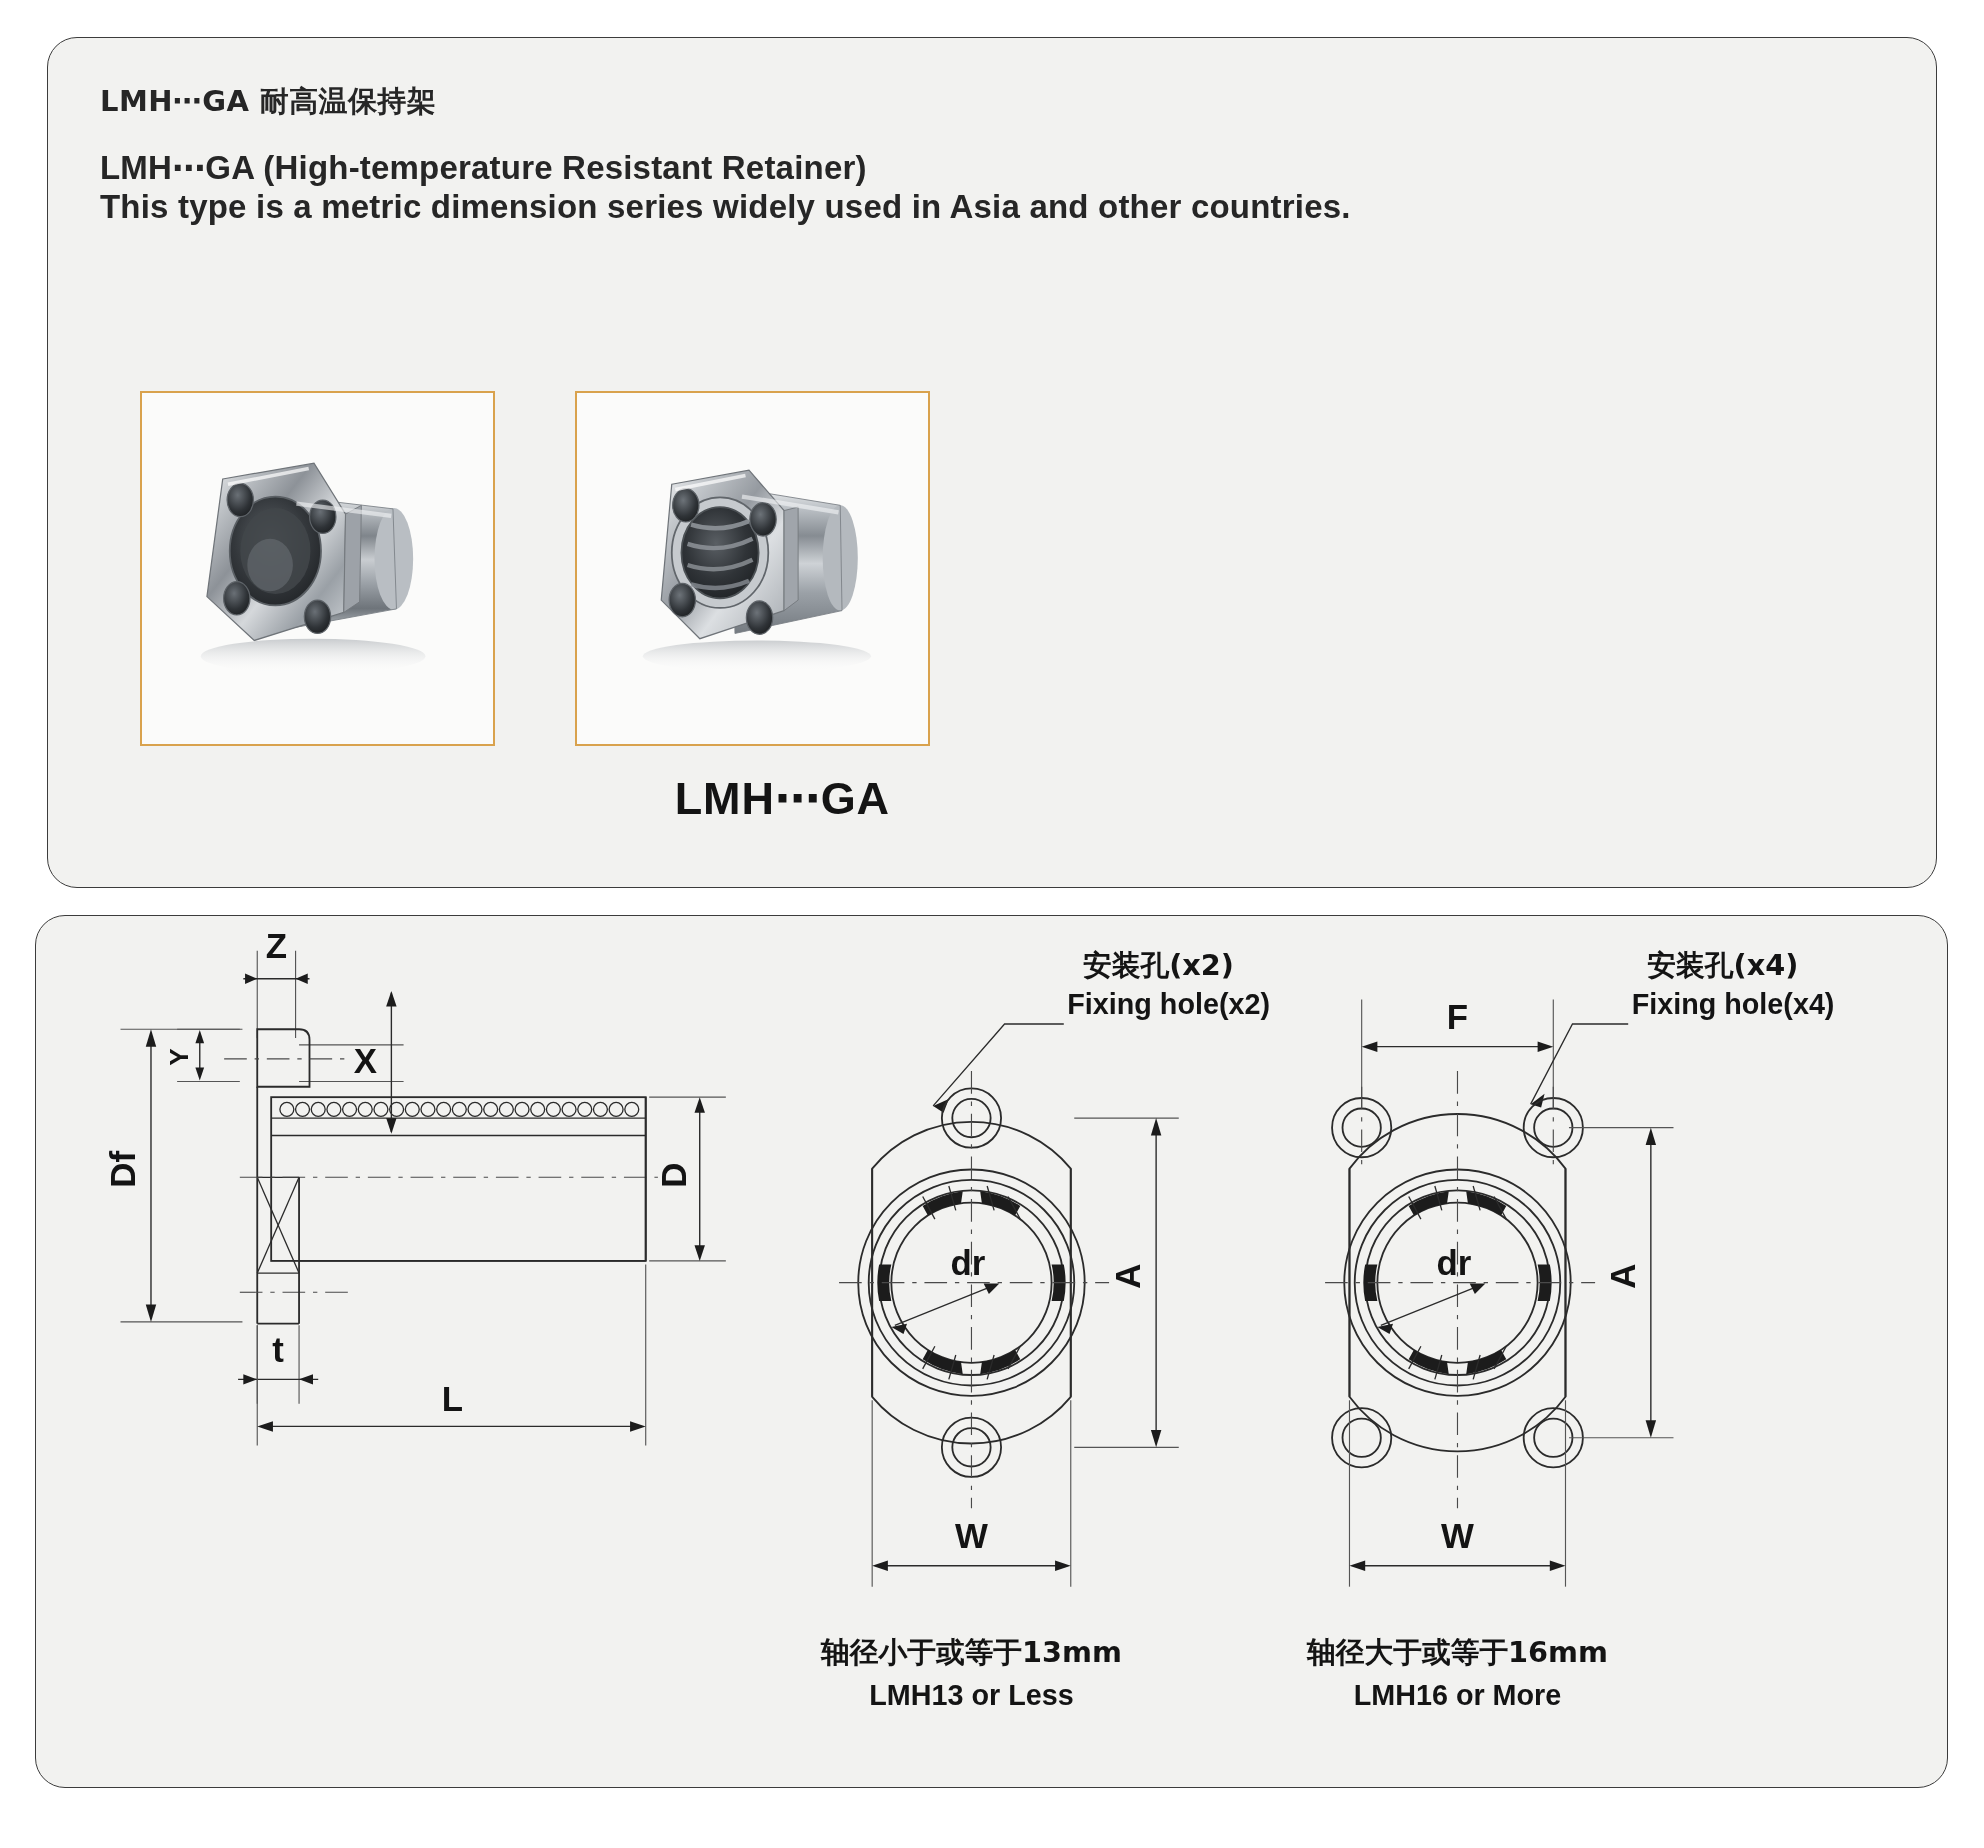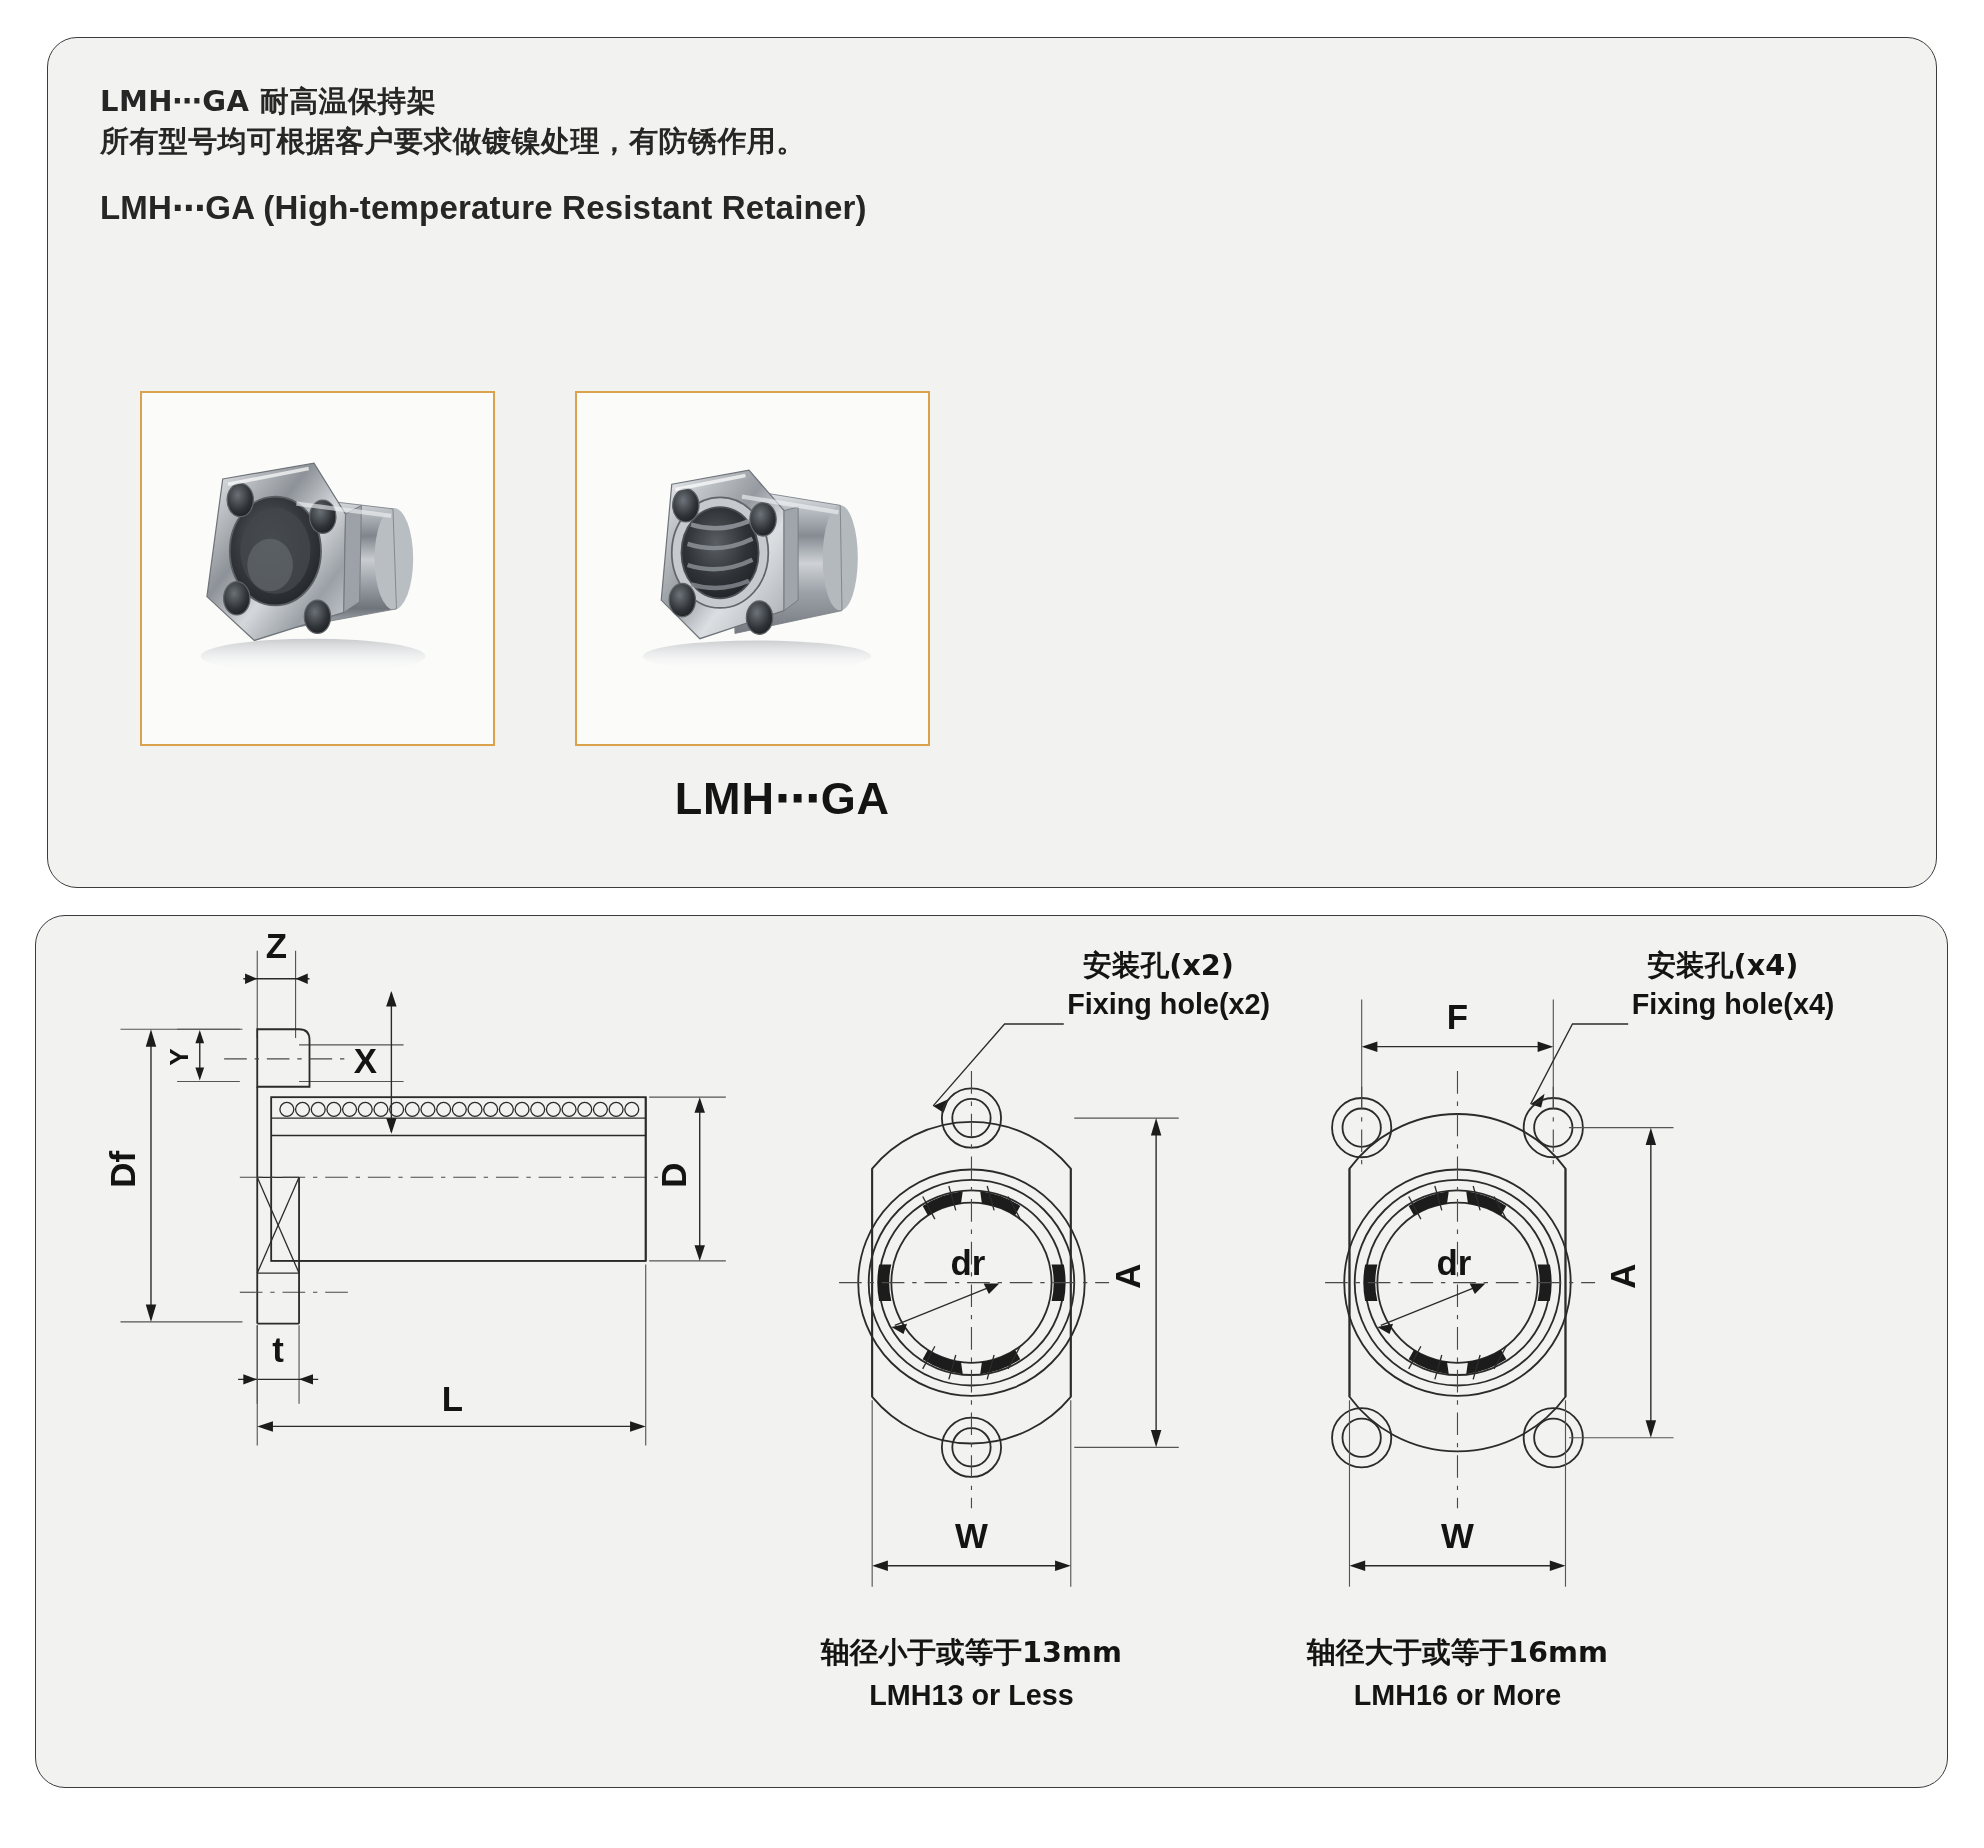--- a/index.html
+++ b/index.html
@@ -145,24 +145,24 @@
 </style>
 </head>
 <body>
 
 <div class="page">
 
   <section class="panel" id="panel-description">
 
     <div class="desc-block">
       <div class="cn-line first">LMH⋯GA 耐高温保持架</div>
-      <div class="cn-line">所有型号均可根据客户要求做镀镍处理，有防锈作用。</div>
 
       <div class="en-block">
         <div class="en-line">LMH⋯GA (High-temperature Resistant Retainer)</div>
+        <div class="en-line">This type is a metric dimension series widely used in Asia and other countries.</div>
       </div>
     </div>
 
     <div class="photo-row">
 
       <figure class="photo-frame" id="photo-frame-1">
         <svg class="bearing-svg" viewBox="0 0 400 400">
           <defs>
             <linearGradient id="steelA" x1="0" y1="0" x2="1" y2="1">
               <stop offset="0%" stop-color="#f1f2f3"></stop>

